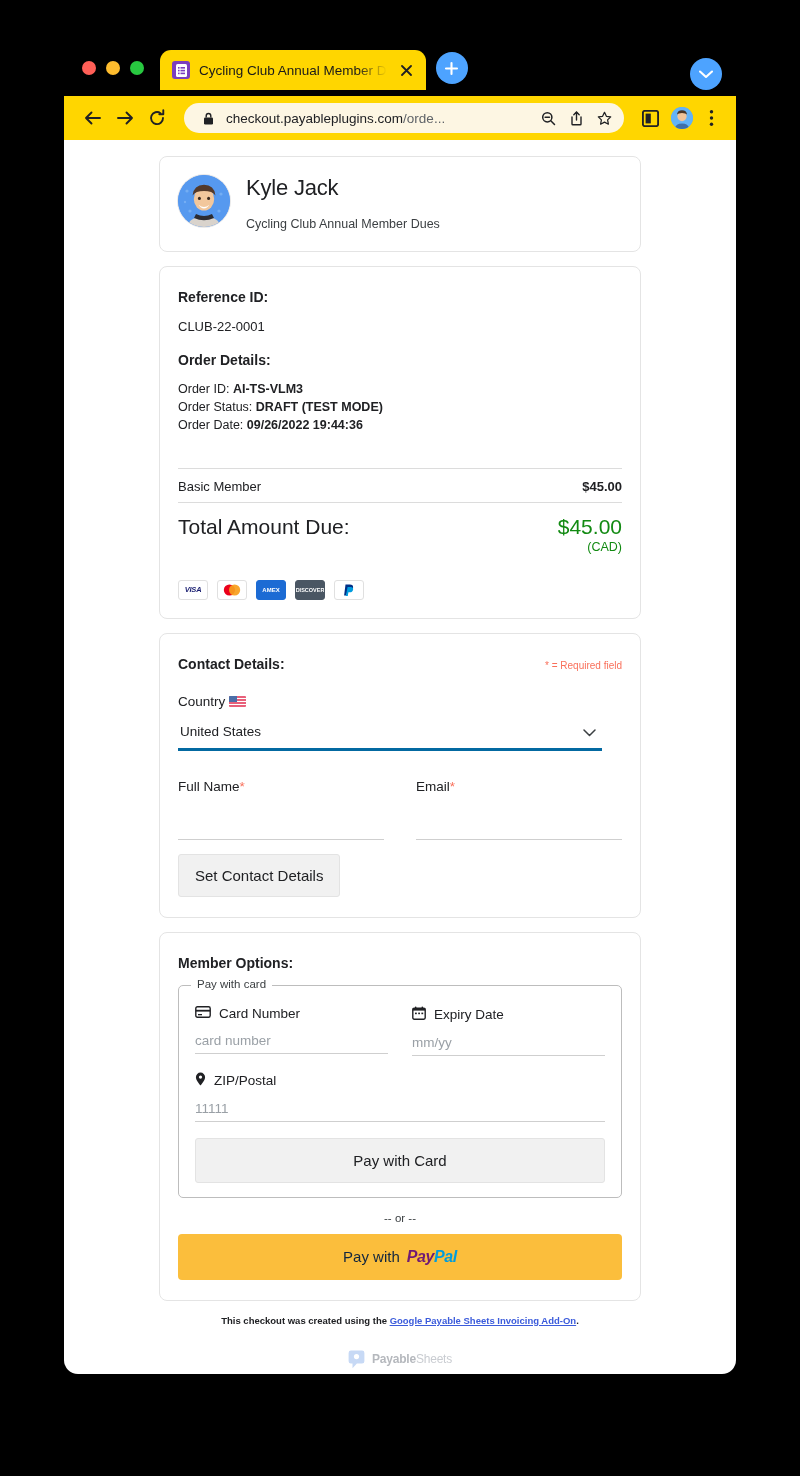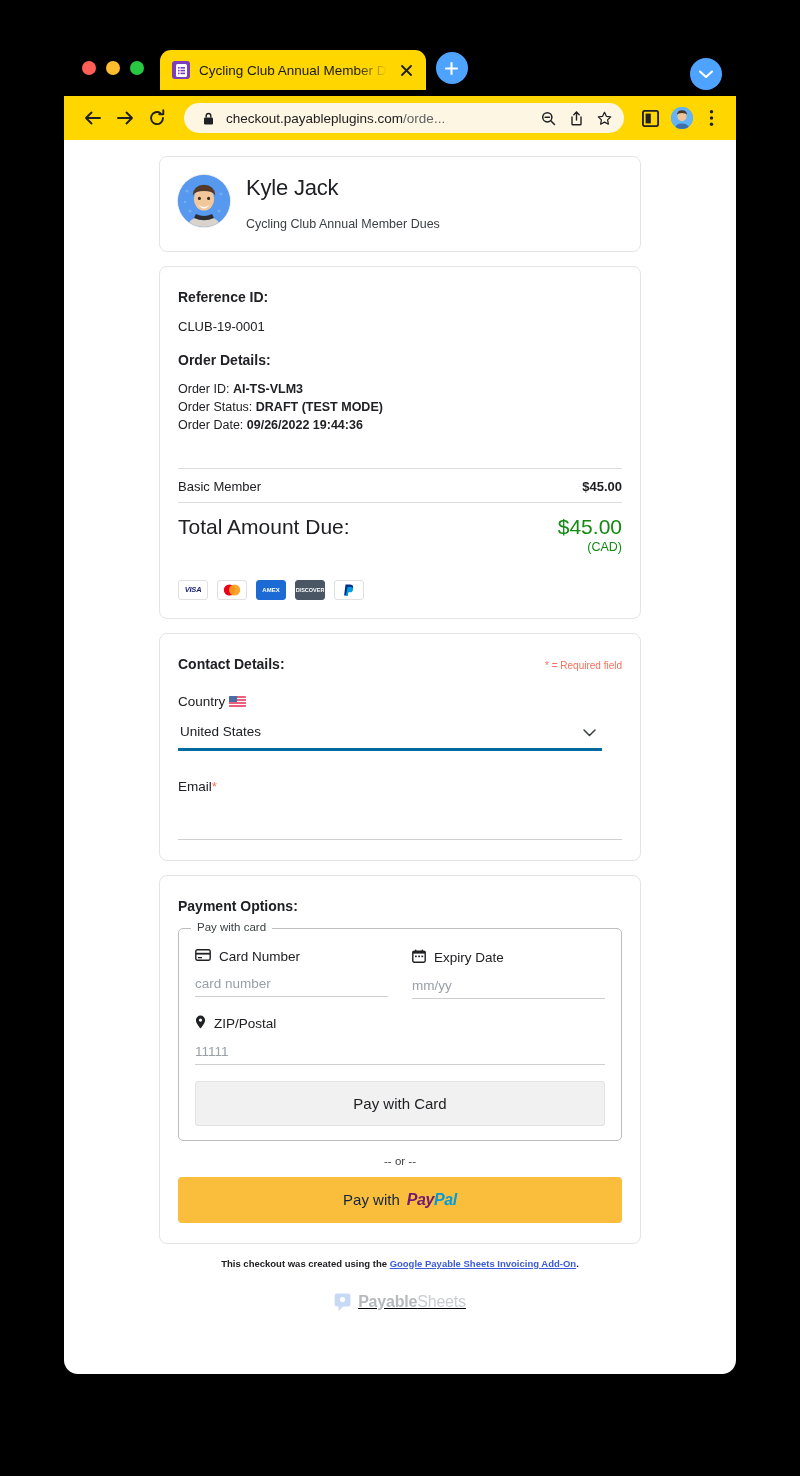--- a/index.html
+++ b/index.html
@@ -293,21 +293,21 @@
   .pp-logo { font-size: 16px; font-weight: bold; font-style: italic; letter-spacing: -0.4px; }
   .pp-pay { color: #701a75; }
   .pp-pal { color: #009cde; }
 
   
   .footer { margin-top: 14px; text-align: center; }
   .footer-text { font-size: 9.5px; color: #202124; font-weight: bold; }
   .footer-link { color: #3b5bdb; text-decoration: underline; }
   .footer-logo { margin-top: 24px; display: flex; align-items: center; justify-content: center; gap: 7px; opacity: 1; }
   .footer-logo-mark { width: 17px; height: 19px; position: relative; }
-  .fl-text { font-size: 16px; letter-spacing: -0.2px; text-decoration: underline; }
+  .fl-text { font-size: 12px; letter-spacing: -0.2px; }
   .fl-bold { font-weight: bold; color: #b5b8bd; }
   .fl-light { color: #c9ccd1; }
 </style>
 </head>
 <body>
 
 <div class="browser-window">
 
   <div class="tab-strip">
     <div class="traffic-lights">
@@ -445,21 +445,21 @@
           </svg>
         </div>
         <div>
           <div class="profile-name">Kyle Jack</div>
           <div class="profile-sub">Cycling Club Annual Member Dues</div>
         </div>
       </div>
 
       <div class="card order-card">
         <div class="sec-title">Reference ID:</div>
-        <div class="ref-id">CLUB-19-0001</div>
+        <div class="ref-id">CLUB-22-0001</div>
         <div class="sec-title">Order Details:</div>
         <div class="order-lines">
           <div><span>Order ID: </span><b>AI-TS-VLM3</b></div>
           <div><span>Order Status: </span><b>DRAFT (TEST MODE)</b></div>
           <div><span>Order Date: </span><b>09/26/2022 19:44:36</b></div>
         </div>
 
         <div class="line-item">
           <span>Basic Member</span>
           <span class="amt">$45.00</span>
@@ -511,29 +511,34 @@
             <span>
               <svg width="13" height="8" viewBox="0 0 13 8">
                 <path d="M1 1 L6.5 6.5 L12 1" stroke="#3c4043" stroke-width="1.5" fill="none" stroke-linecap="round" stroke-linejoin="round"></path>
               </svg>
             </span>
           </div>
         </div>
 
         <div class="two-col">
           <div class="col">
+            <div class="field-label"><span>Full Name</span><span class="req-star">*</span></div>
+            <div class="text-input"></div>
+          </div>
+          <div class="col">
             <div class="field-label"><span>Email</span><span class="req-star">*</span></div>
             <div class="text-input"></div>
           </div>
         </div>
 
+        <div class="set-contact-btn">Set Contact Details</div>
       </div>
 
       <div class="card payment-card">
-        <div class="sec-title">Payment Options:</div>
+        <div class="sec-title">Member Options:</div>
 
         <div class="fieldset">
           <div class="fieldset-legend">Pay with card</div>
 
           <div class="pay-two-col">
             <div class="pay-col">
               <div class="pay-label">
                 <span>
                   <svg width="16" height="12" viewBox="0 0 16 12">
                     <rect x="0.8" y="0.8" width="14.4" height="10.4" rx="1.6" stroke="#202124" stroke-width="1.4" fill="none"></rect>

